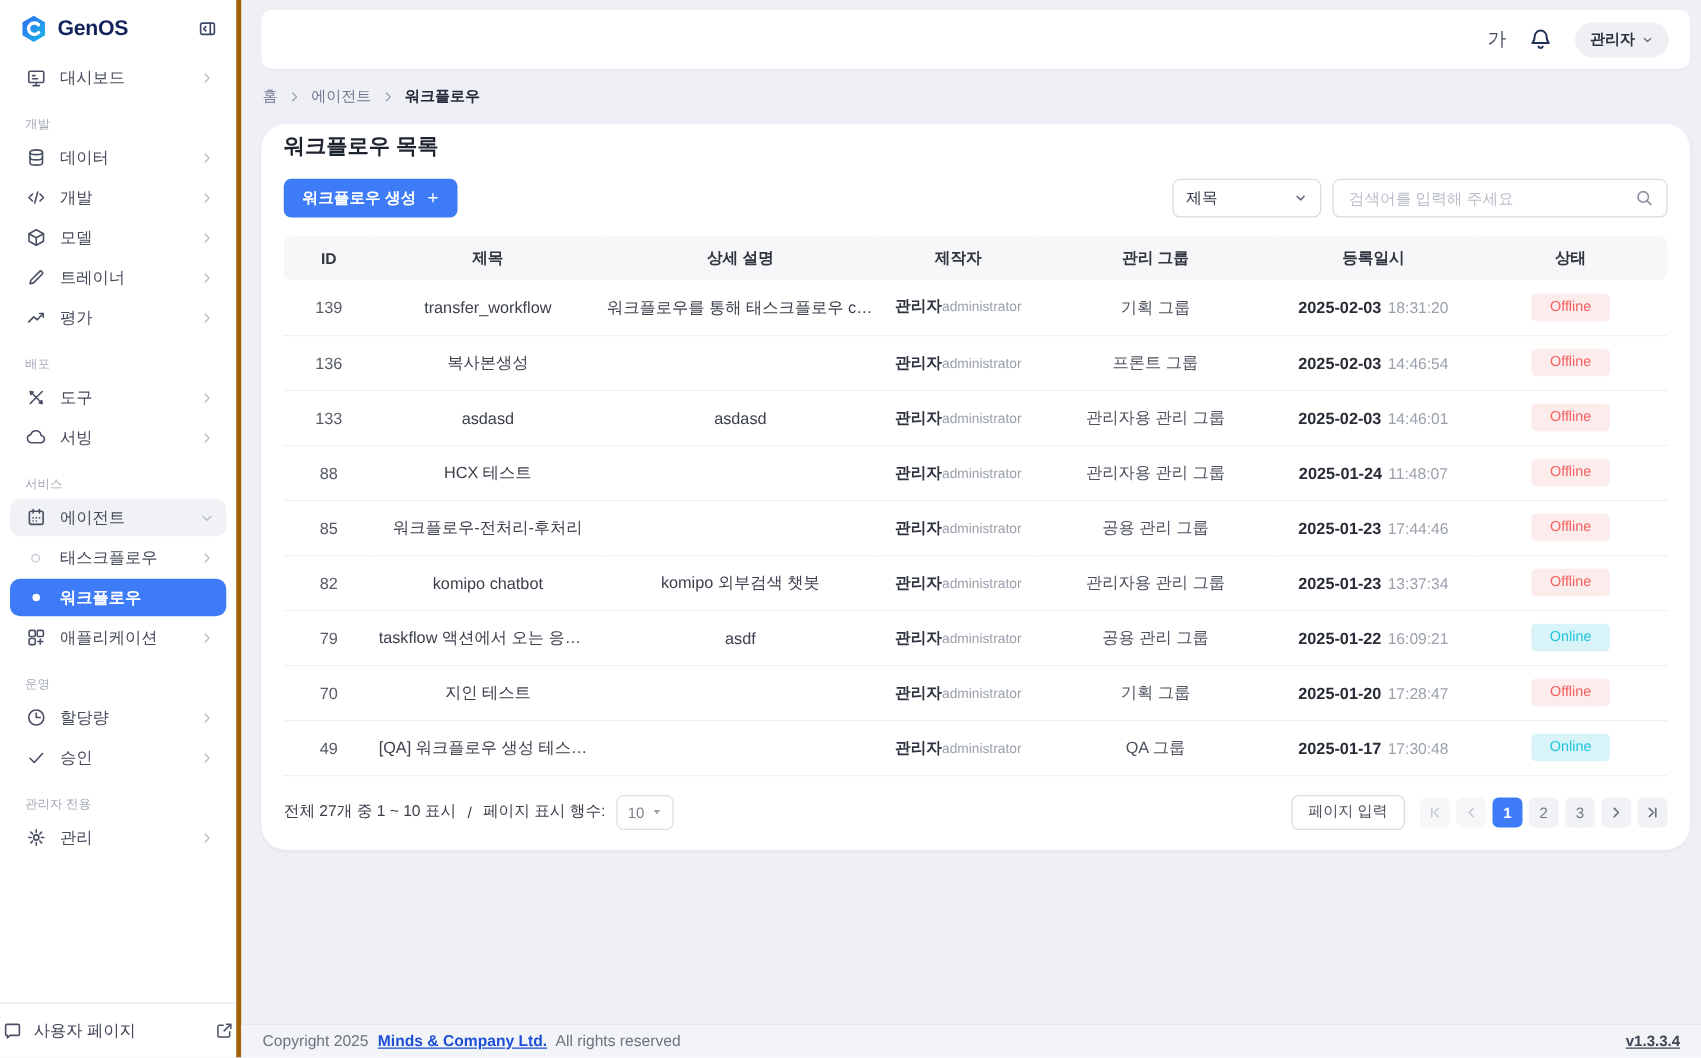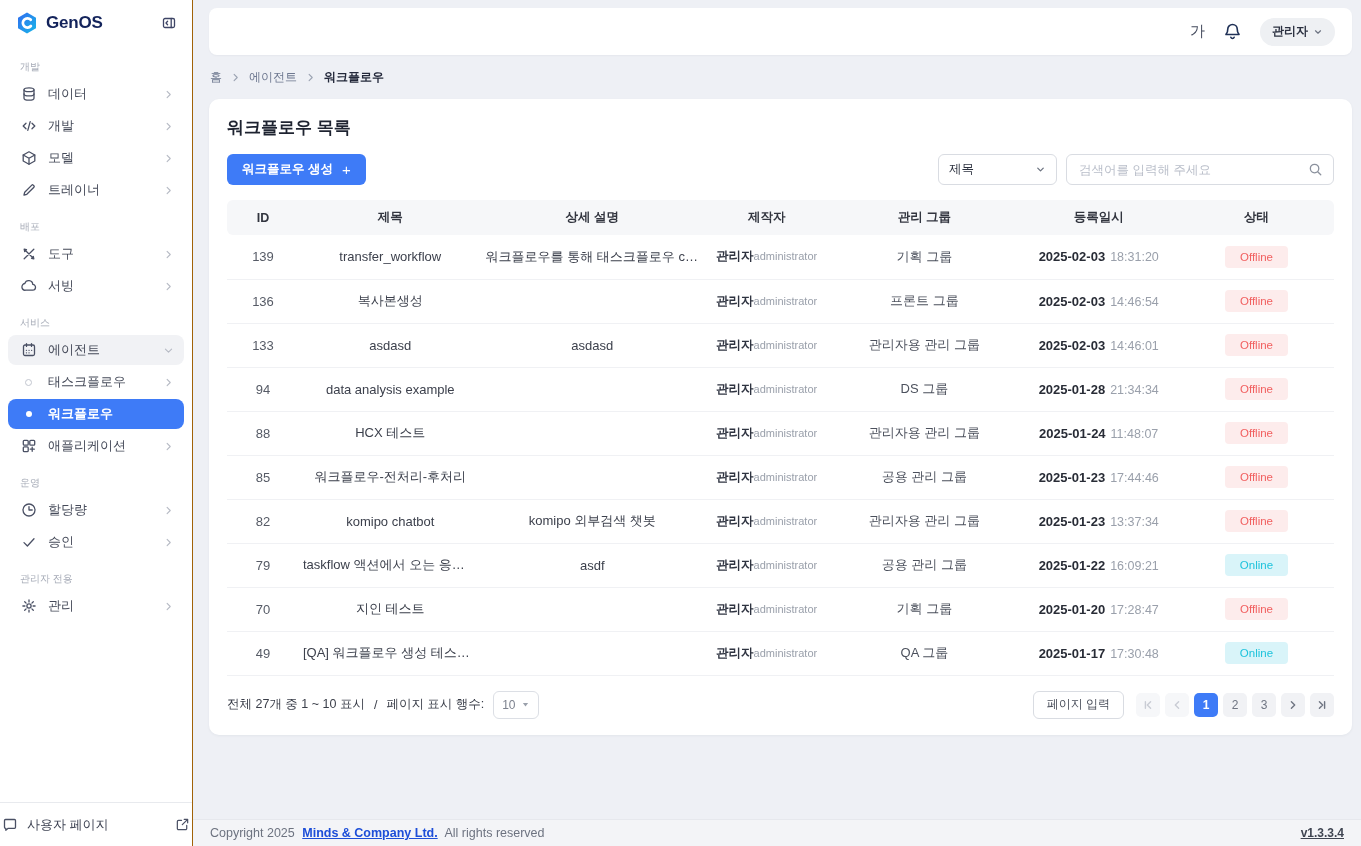--- a/index.html
+++ b/index.html
@@ -7,21 +7,21 @@
     --offline-bg:#fdecec; --offline-text:#f15f5f;
     --online-bg:#d9f4f9; --online-text:#1fc3dc;
   }
   *{box-sizing:border-box}
   html,body{margin:0;padding:0}
   body{width:1361px;height:846px;overflow:hidden;background:#eef0f5;
        font-family:"Liberation Sans","DejaVu Sans",sans-serif;color:#2e3340}
   .app{display:flex;width:100%;height:100%}
 
   
-  .sidebar{width:193px;min-width:193px;background:#fff;border-right:1px solid #a16207;
+  .sidebar{width:193px;min-width:193px;background:#fff;border-right:4px solid #a16207;
            display:flex;flex-direction:column}
   .logo-row{display:flex;align-items:center;justify-content:space-between;padding:11px 15px 8px 15px}
   .logo{display:flex;align-items:center;gap:7px;font-size:17px;font-weight:800;
         color:var(--logo-navy);letter-spacing:-.2px;cursor:pointer}
   .collapse{color:#3e4566;display:flex;cursor:pointer}
   .side-nav{flex:1;padding-top:2px;overflow:hidden}
   .section-label{font-size:10px;color:#a6abb7;margin:15px 0 5px 20px}
   .side-item{height:30px;margin:2px 8px;border-radius:8px;display:flex;align-items:center;
              padding:0 10px 0 12px;gap:11px;font-size:13px;color:#454a59;cursor:pointer}
   .side-item .ico{width:17px;height:17px;display:flex;align-items:center;justify-content:center;color:#4a5064}
@@ -48,22 +48,22 @@
            height:28px;padding:0 12px;font-size:12px;font-weight:700;color:#2b3040;cursor:pointer;
            font-family:inherit}
   .profile .chev{color:#6d7382;display:flex}
 
   .breadcrumb{display:flex;align-items:center;gap:8px;margin:13px 9px 0 17px;font-size:12px;
               color:#6e7890;height:18px}
   .breadcrumb .crumb{cursor:pointer}
   .breadcrumb .current{color:#23283a;font-weight:700;cursor:default}
   .breadcrumb .sep{color:#9aa2b1;display:flex}
 
-  .card{margin:13px 9px 0 16px;background:#fff;border-radius:10px;
-        box-shadow:0 1px 3px rgba(20,30,60,.05);padding:17px 18px 16px}
+  .card{margin:13px 9px 0 16px;background:#fff;border-radius:20px;
+        box-shadow:0 1px 3px rgba(20,30,60,.05);padding:6px 18px 16px}
   .page-title{margin:0;font-size:17px;font-weight:700;color:#1e2330}
   .toolbar{display:flex;align-items:center;justify-content:space-between;margin-top:15px}
   .create-btn{display:flex;align-items:center;gap:9px;background:var(--accent);color:#fff;border:none;
               border-radius:6px;height:31px;padding:0 15px;font-size:12.5px;font-weight:700;cursor:pointer;
               font-family:inherit}
   .create-btn .plus{font-size:15px;font-weight:400;line-height:1}
   .toolbar-right{display:flex;gap:9px}
   .select{width:119px;height:31px;border:1px solid #d9dce2;border-radius:6px;display:flex;align-items:center;
           justify-content:space-between;padding:0 10px;font-size:12.5px;color:#2e3340;background:#fff;cursor:pointer}
   .select .chev{color:#6c7380;display:flex}
@@ -132,20 +132,34 @@
         <span>GenOS</span>
       </div>
       <span class="collapse">
         <svg width="16" height="16" viewBox="0 0 16 16" fill="none" stroke="currentColor" stroke-width="1.3" stroke-linecap="round" stroke-linejoin="round">
           <rect x="2.5" y="3.5" width="11" height="9" rx="1.5"></rect>
             <path d="M10.2 3.5v9M6.6 6.3 5 8l1.6 1.7"></path>
         </svg>
       </span>
     </div>
     <nav class="side-nav" id="sidebar-nav">
+        <div class="side-item">
+          <span class="ico">
+            <svg width="16" height="16" viewBox="0 0 16 16" fill="none" stroke="currentColor" stroke-width="1.3" stroke-linecap="round" stroke-linejoin="round">
+              <rect x="2" y="3" width="12" height="9" rx="1.2"></rect>
+              <path d="M5.5 14.5h5M8 12.2v2.3M5 6.5h2M5 9h4"></path>
+            </svg>
+          </span>
+          <span class="lbl">대시보드</span>
+          <span class="chev">
+            <svg width="11" height="11" viewBox="0 0 16 16" fill="none" stroke="currentColor" stroke-width="1.6" stroke-linecap="round" stroke-linejoin="round">
+              <path d="m6 3.5 4.5 4.5L6 12.5"></path>
+            </svg>
+          </span>
+        </div>
         <div class="section-label">개발</div>
         <div class="side-item">
           <span class="ico">
             <svg width="16" height="16" viewBox="0 0 16 16" fill="none" stroke="currentColor" stroke-width="1.3" stroke-linecap="round" stroke-linejoin="round">
               <ellipse cx="8" cy="3.8" rx="5" ry="1.9"></ellipse>
               <path d="M3 3.8v8.4c0 1.05 2.2 1.9 5 1.9s5-.85 5-1.9V3.8"></path>
               <path d="M3 8c0 1.05 2.2 1.9 5 1.9S13 9.05 13 8"></path>
             </svg>
           </span>
           <span class="lbl">데이터</span>
@@ -182,20 +196,34 @@
             </svg>
           </span>
         </div>
         <div class="side-item">
           <span class="ico">
             <svg width="16" height="16" viewBox="0 0 16 16" fill="none" stroke="currentColor" stroke-width="1.3" stroke-linecap="round" stroke-linejoin="round">
               <path d="M3 13l.7-2.8 7.1-7.1a1 1 0 0 1 1.4 0l.7.7a1 1 0 0 1 0 1.4L5.8 12.3 3 13z"></path>
             </svg>
           </span>
           <span class="lbl">트레이너</span>
+          <span class="chev">
+            <svg width="11" height="11" viewBox="0 0 16 16" fill="none" stroke="currentColor" stroke-width="1.6" stroke-linecap="round" stroke-linejoin="round">
+              <path d="m6 3.5 4.5 4.5L6 12.5"></path>
+            </svg>
+          </span>
+        </div>
+        <div class="side-item">
+          <span class="ico">
+            <svg width="16" height="16" viewBox="0 0 16 16" fill="none" stroke="currentColor" stroke-width="1.3" stroke-linecap="round" stroke-linejoin="round">
+              <path d="M2 11.5 6 7.5l2.8 2.3 4.7-5"></path>
+              <path d="M10.7 4.8h2.9v2.9"></path>
+            </svg>
+          </span>
+          <span class="lbl">평가</span>
           <span class="chev">
             <svg width="11" height="11" viewBox="0 0 16 16" fill="none" stroke="currentColor" stroke-width="1.6" stroke-linecap="round" stroke-linejoin="round">
               <path d="m6 3.5 4.5 4.5L6 12.5"></path>
             </svg>
           </span>
         </div>
         <div class="section-label">배포</div>
         <div class="side-item">
           <span class="ico">
             <svg width="16" height="16" viewBox="0 0 16 16" fill="none" stroke="currentColor" stroke-width="1.3" stroke-linecap="round" stroke-linejoin="round">
@@ -440,29 +468,20 @@
             <tr>
               <td class="id-cell">133</td>
               <td>asdasd</td>
               <td>asdasd</td>
               <td><span class="creator-name">관리자</span><span class="creator-sub">administrator</span></td>
               <td class="group-cell">관리자용 관리 그룹</td>
               <td><span class="date">2025-02-03</span><span class="time">14:46:01</span></td>
               <td><span class="badge offline">Offline</span></td>
             </tr>
             <tr>
-              <td class="id-cell">94</td>
-              <td>data analysis example</td>
-              <td></td>
-              <td><span class="creator-name">관리자</span><span class="creator-sub">administrator</span></td>
-              <td class="group-cell">DS 그룹</td>
-              <td><span class="date">2025-01-28</span><span class="time">21:34:34</span></td>
-              <td><span class="badge offline">Offline</span></td>
-            </tr>
-            <tr>
               <td class="id-cell">88</td>
               <td>HCX 테스트</td>
               <td></td>
               <td><span class="creator-name">관리자</span><span class="creator-sub">administrator</span></td>
               <td class="group-cell">관리자용 관리 그룹</td>
               <td><span class="date">2025-01-24</span><span class="time">11:48:07</span></td>
               <td><span class="badge offline">Offline</span></td>
             </tr>
             <tr>
               <td class="id-cell">85</td>

